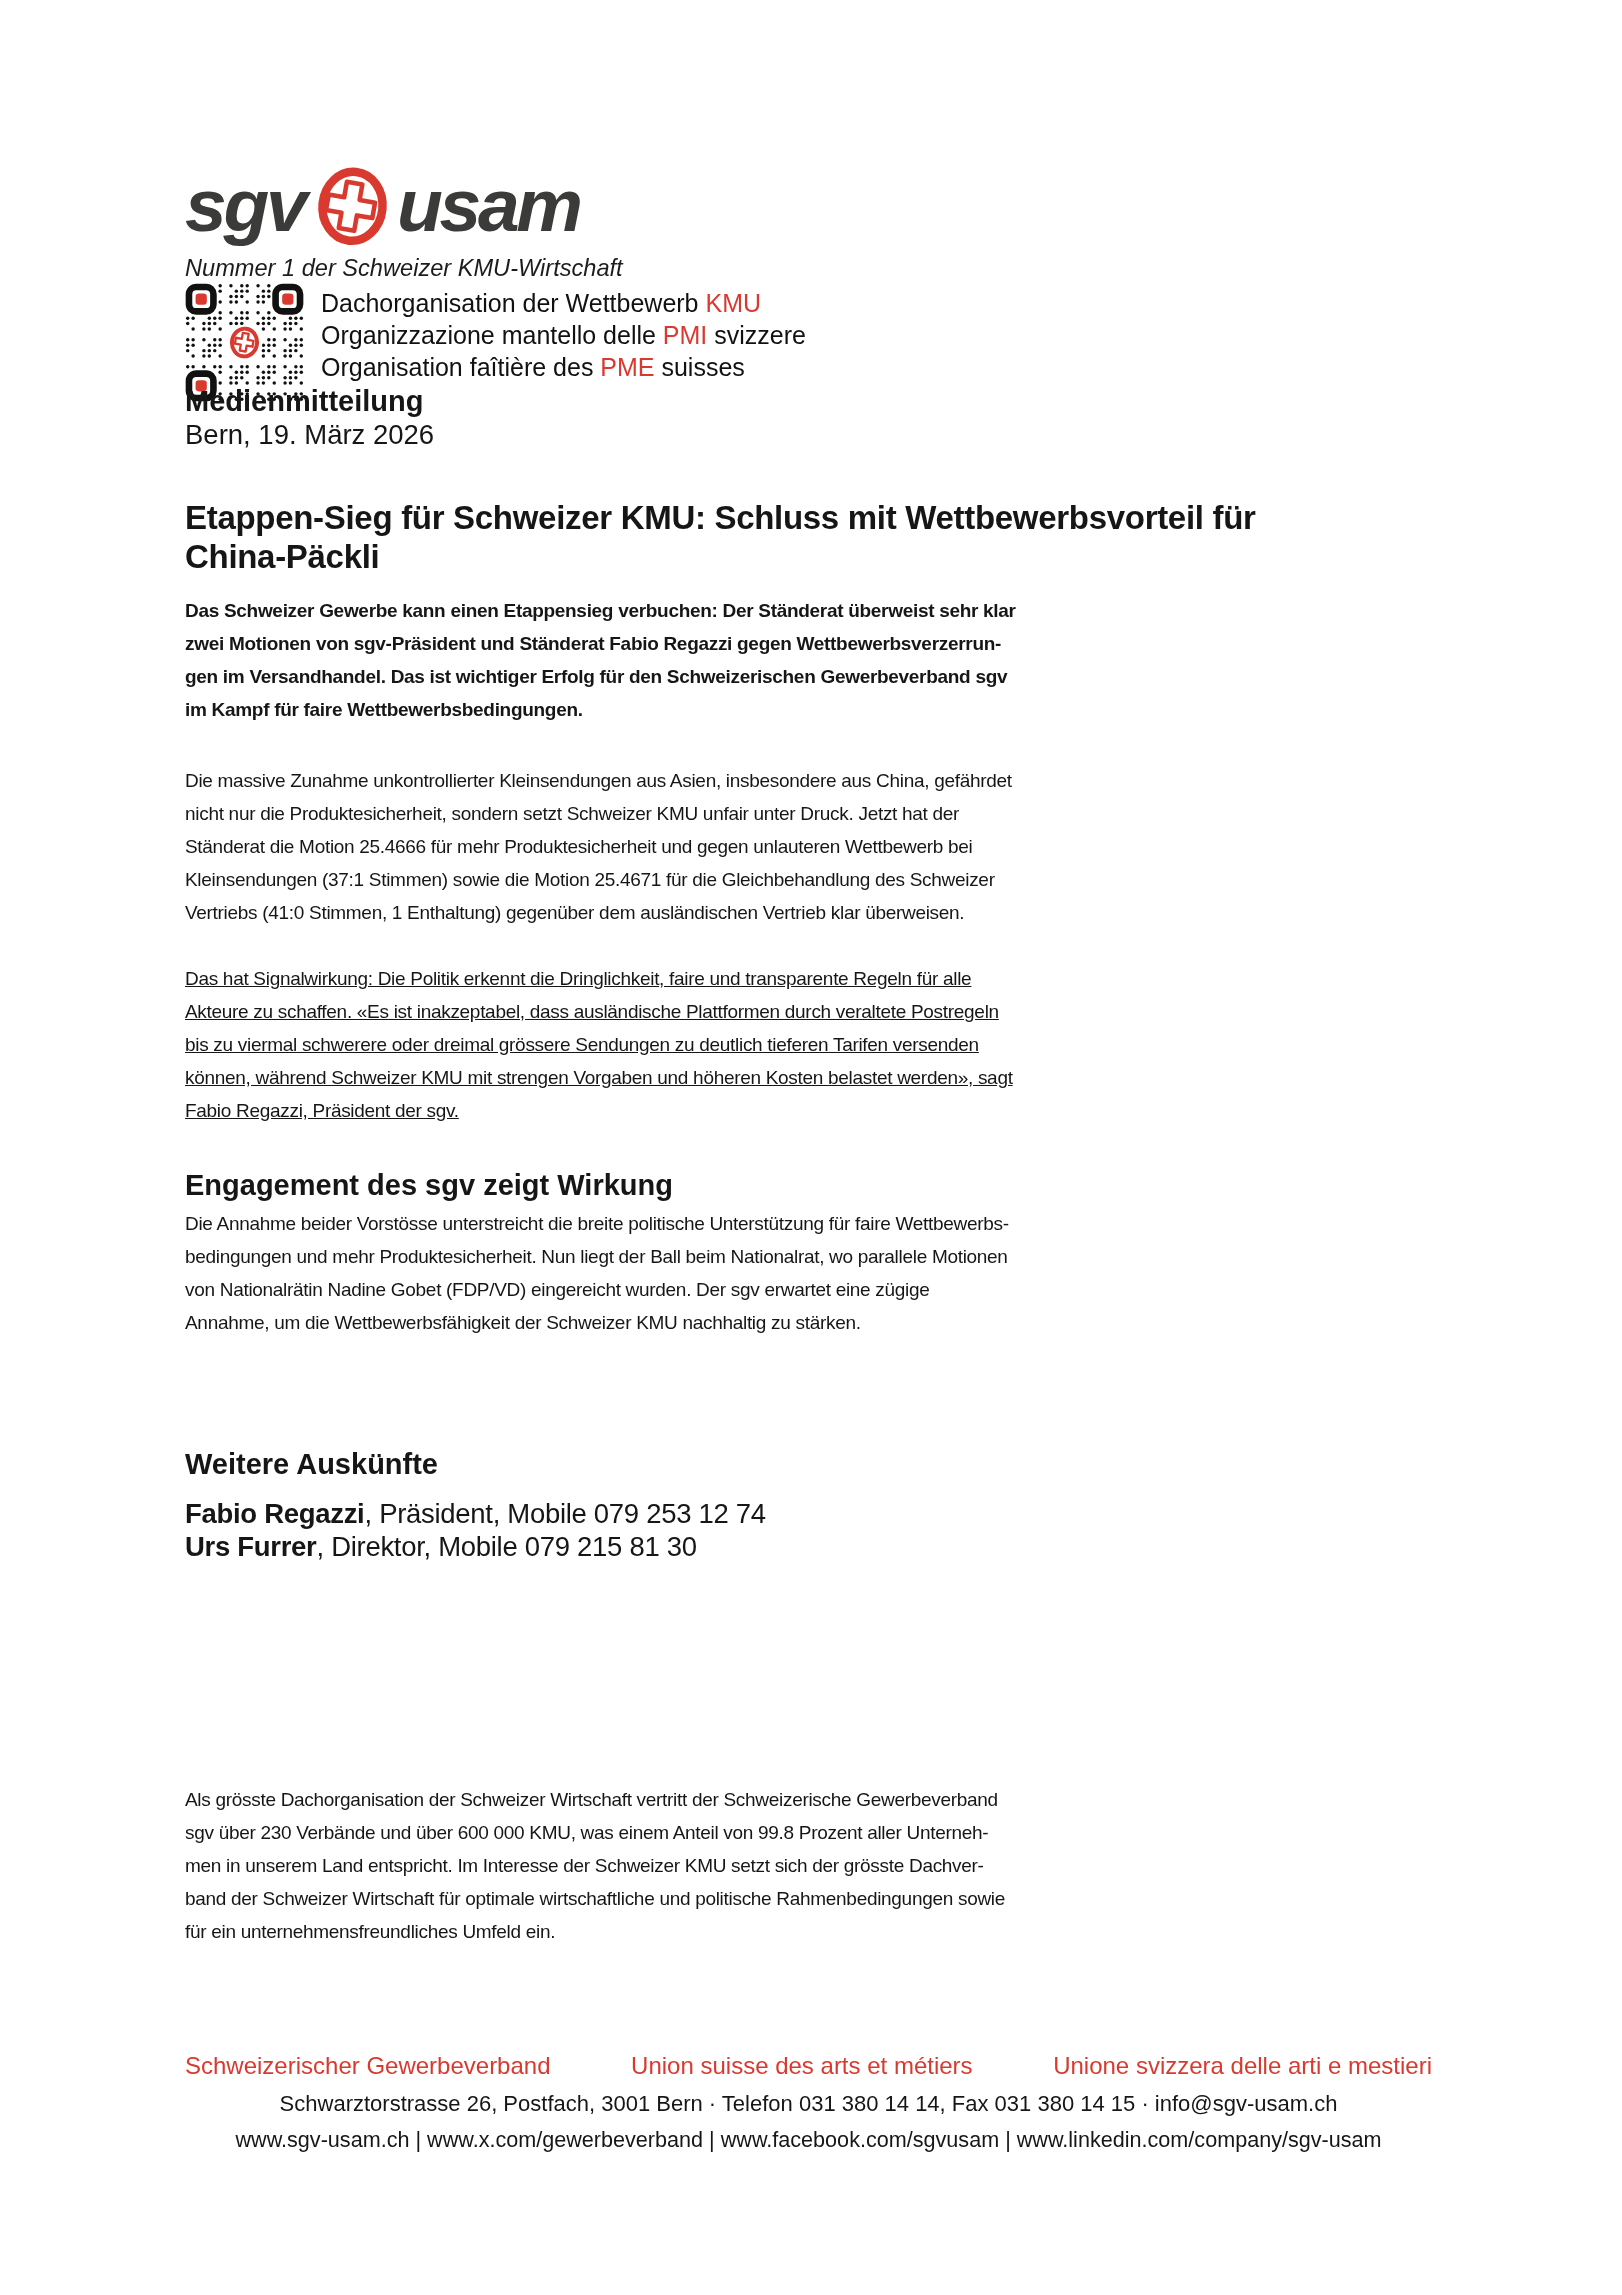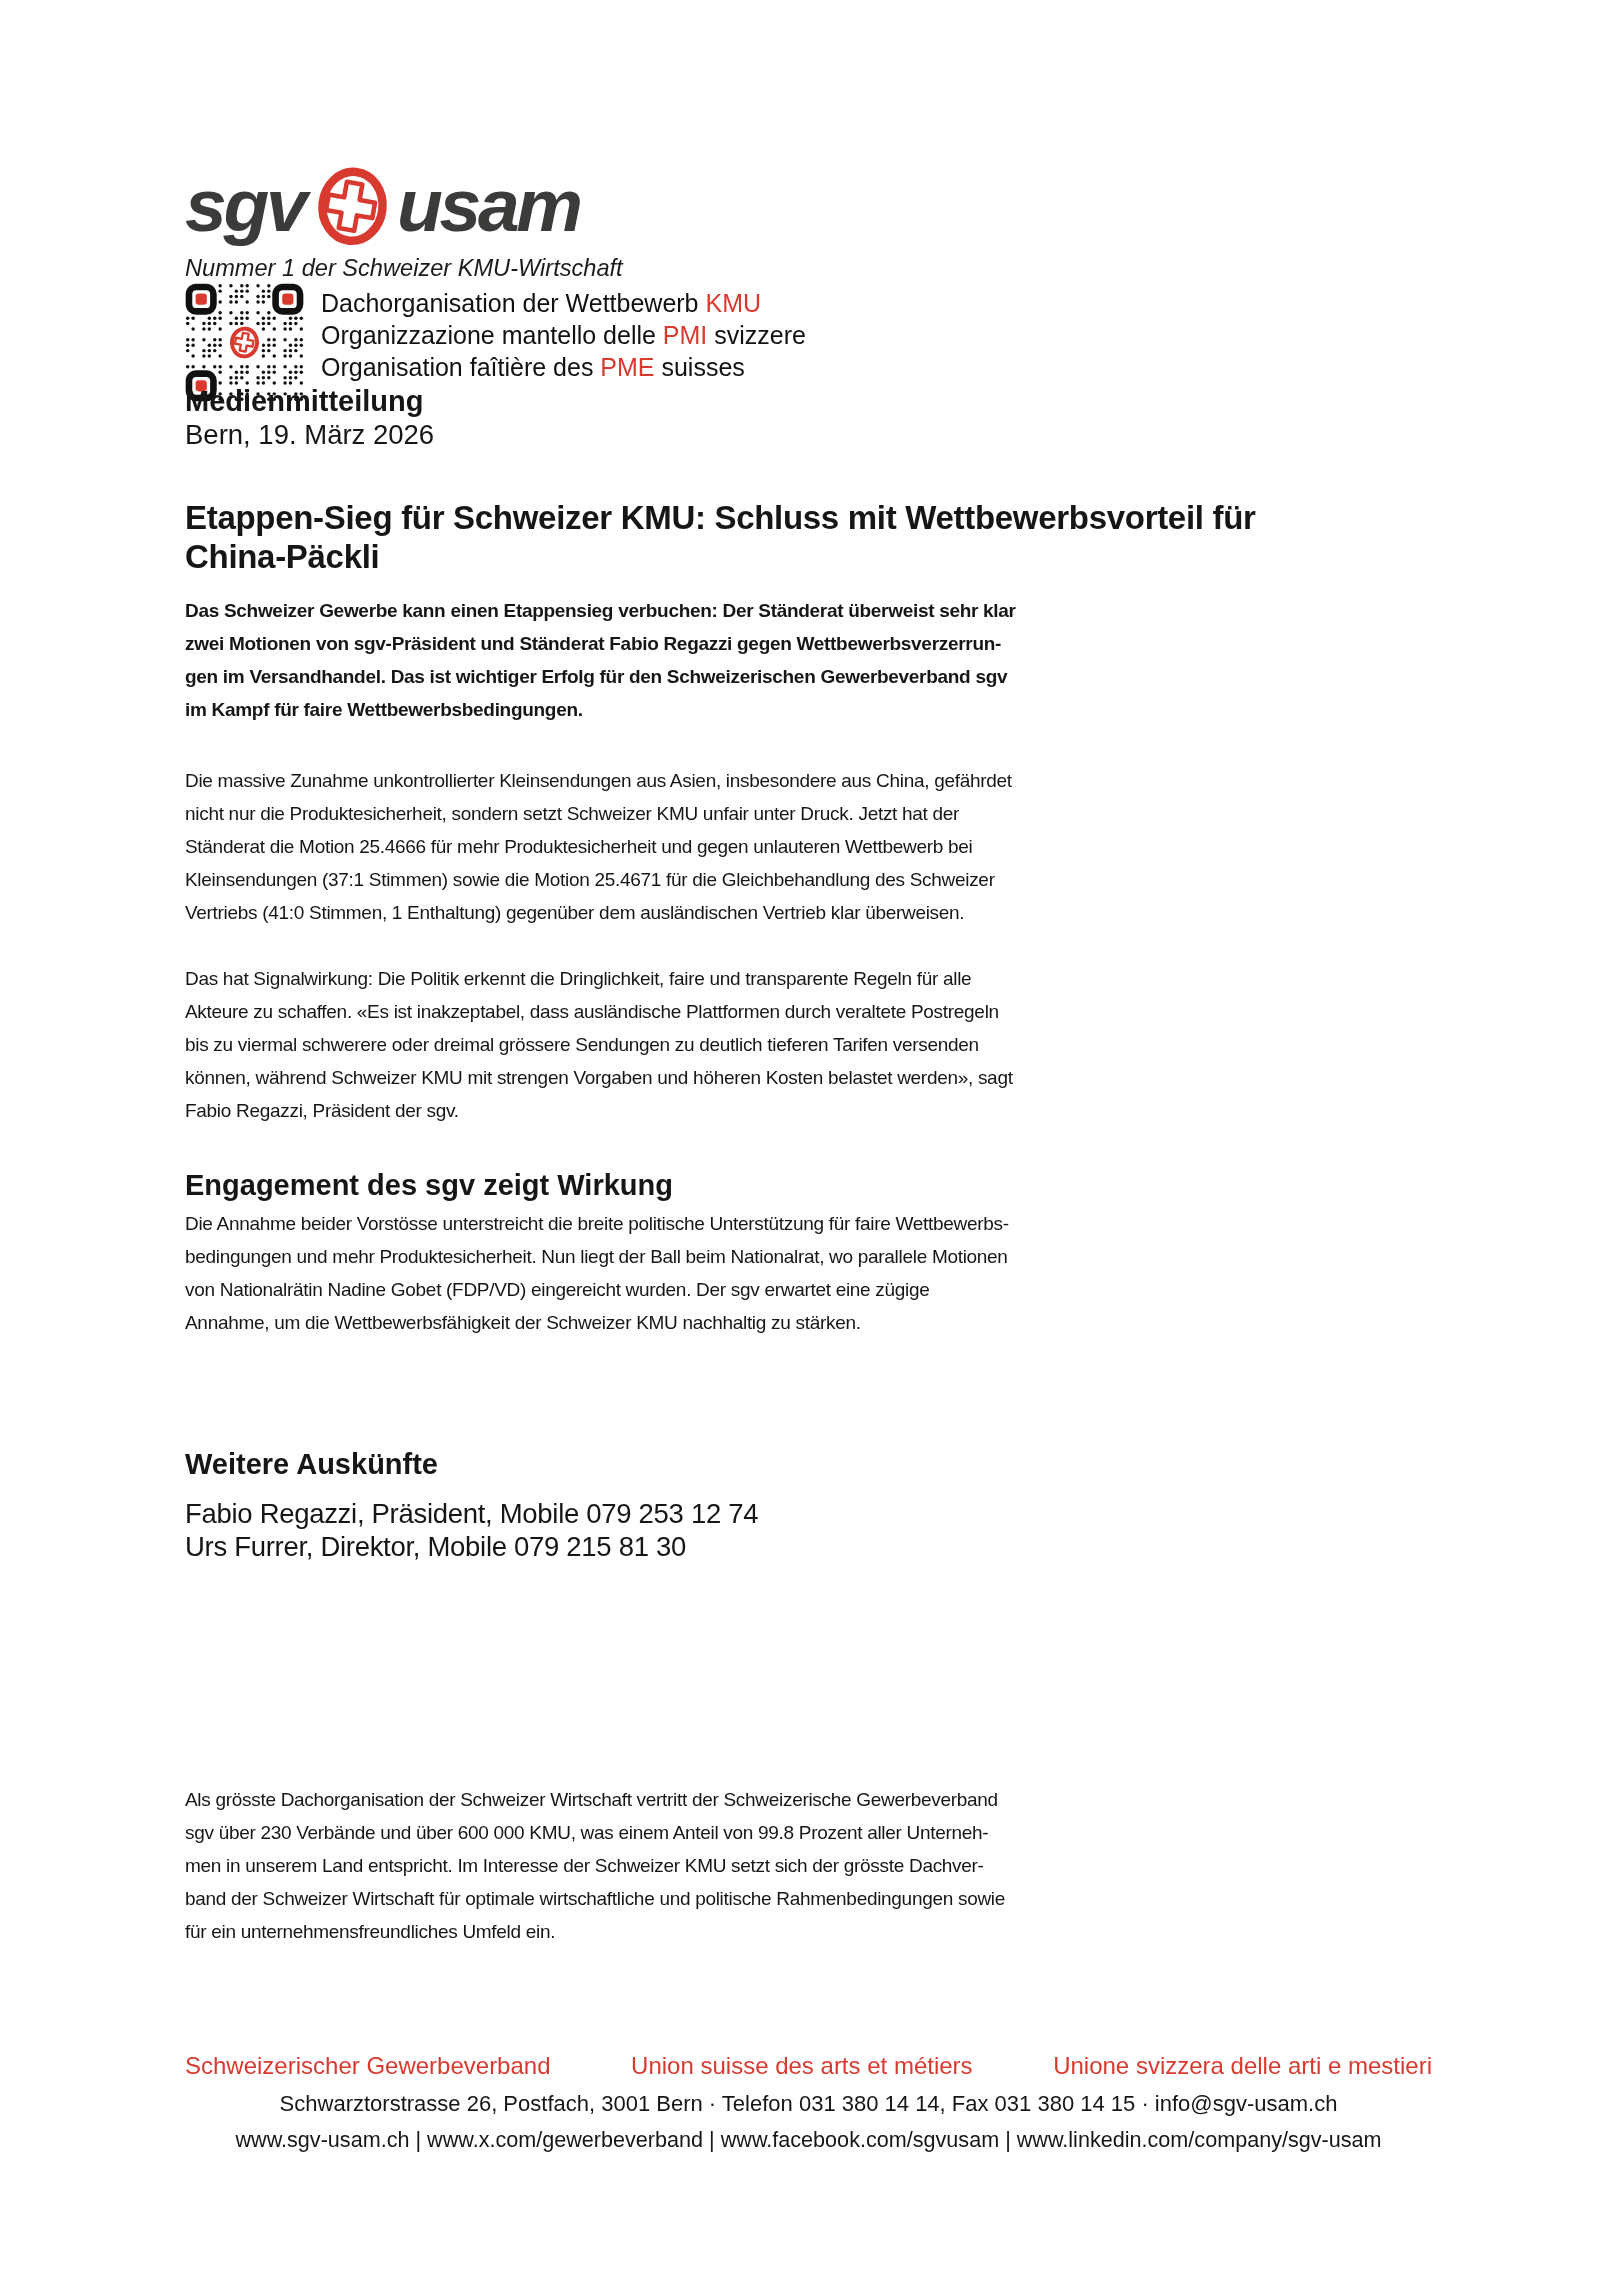--- a/index.html
+++ b/index.html
@@ -42,27 +42,27 @@
   }
   .kicker   { font-size: 29px; font-weight: bold; line-height: 33px; }
   .dateline { font-size: 27.5px; line-height: 33px; }
   .doc-title {
     margin-top: 47px; font-size: 33px; font-weight: bold;
     line-height: 39px; white-space: pre; letter-spacing: -0.3px;
   }
   .para { font-size: 19px; line-height: 33px; white-space: pre; letter-spacing: -0.3px; }
   .lead { margin-top: 18.3px; font-weight: bold; }
   .p2 { margin-top: 38px; }
-  .p3 { margin-top: 33px; }
+  .p3 { margin-top: 33px; text-decoration: underline; }
   .subhead { margin-top: 41px; font-size: 29px; font-weight: bold; line-height: 34px; }
   .p4 { margin-top: 5.2px; }
   .contacts-heading { margin-top: 108px; font-size: 29px; font-weight: bold; line-height: 34px; }
   .contacts { margin-top: 15.7px; }
   .contact-line { font-size: 27.5px; line-height: 33px; white-space: pre; letter-spacing: -0.3px; }
-  .contact-name { font-weight: normal; text-align: center; }
+  .contact-name { font-weight: bold; text-align: center; }
   .boilerplate { margin-top: 220px; }
 
   
   .footer { position: absolute; top: 2051px; left: 185px; right: 190px; }
   .footer-orgs {
     display: flex; justify-content: space-between;
     font-size: 24px; line-height: 30px; color: #d93a2f; white-space: nowrap; gap: 32px;
   }
   .footer-address {
     margin-top: 7.9px; text-align: center;

